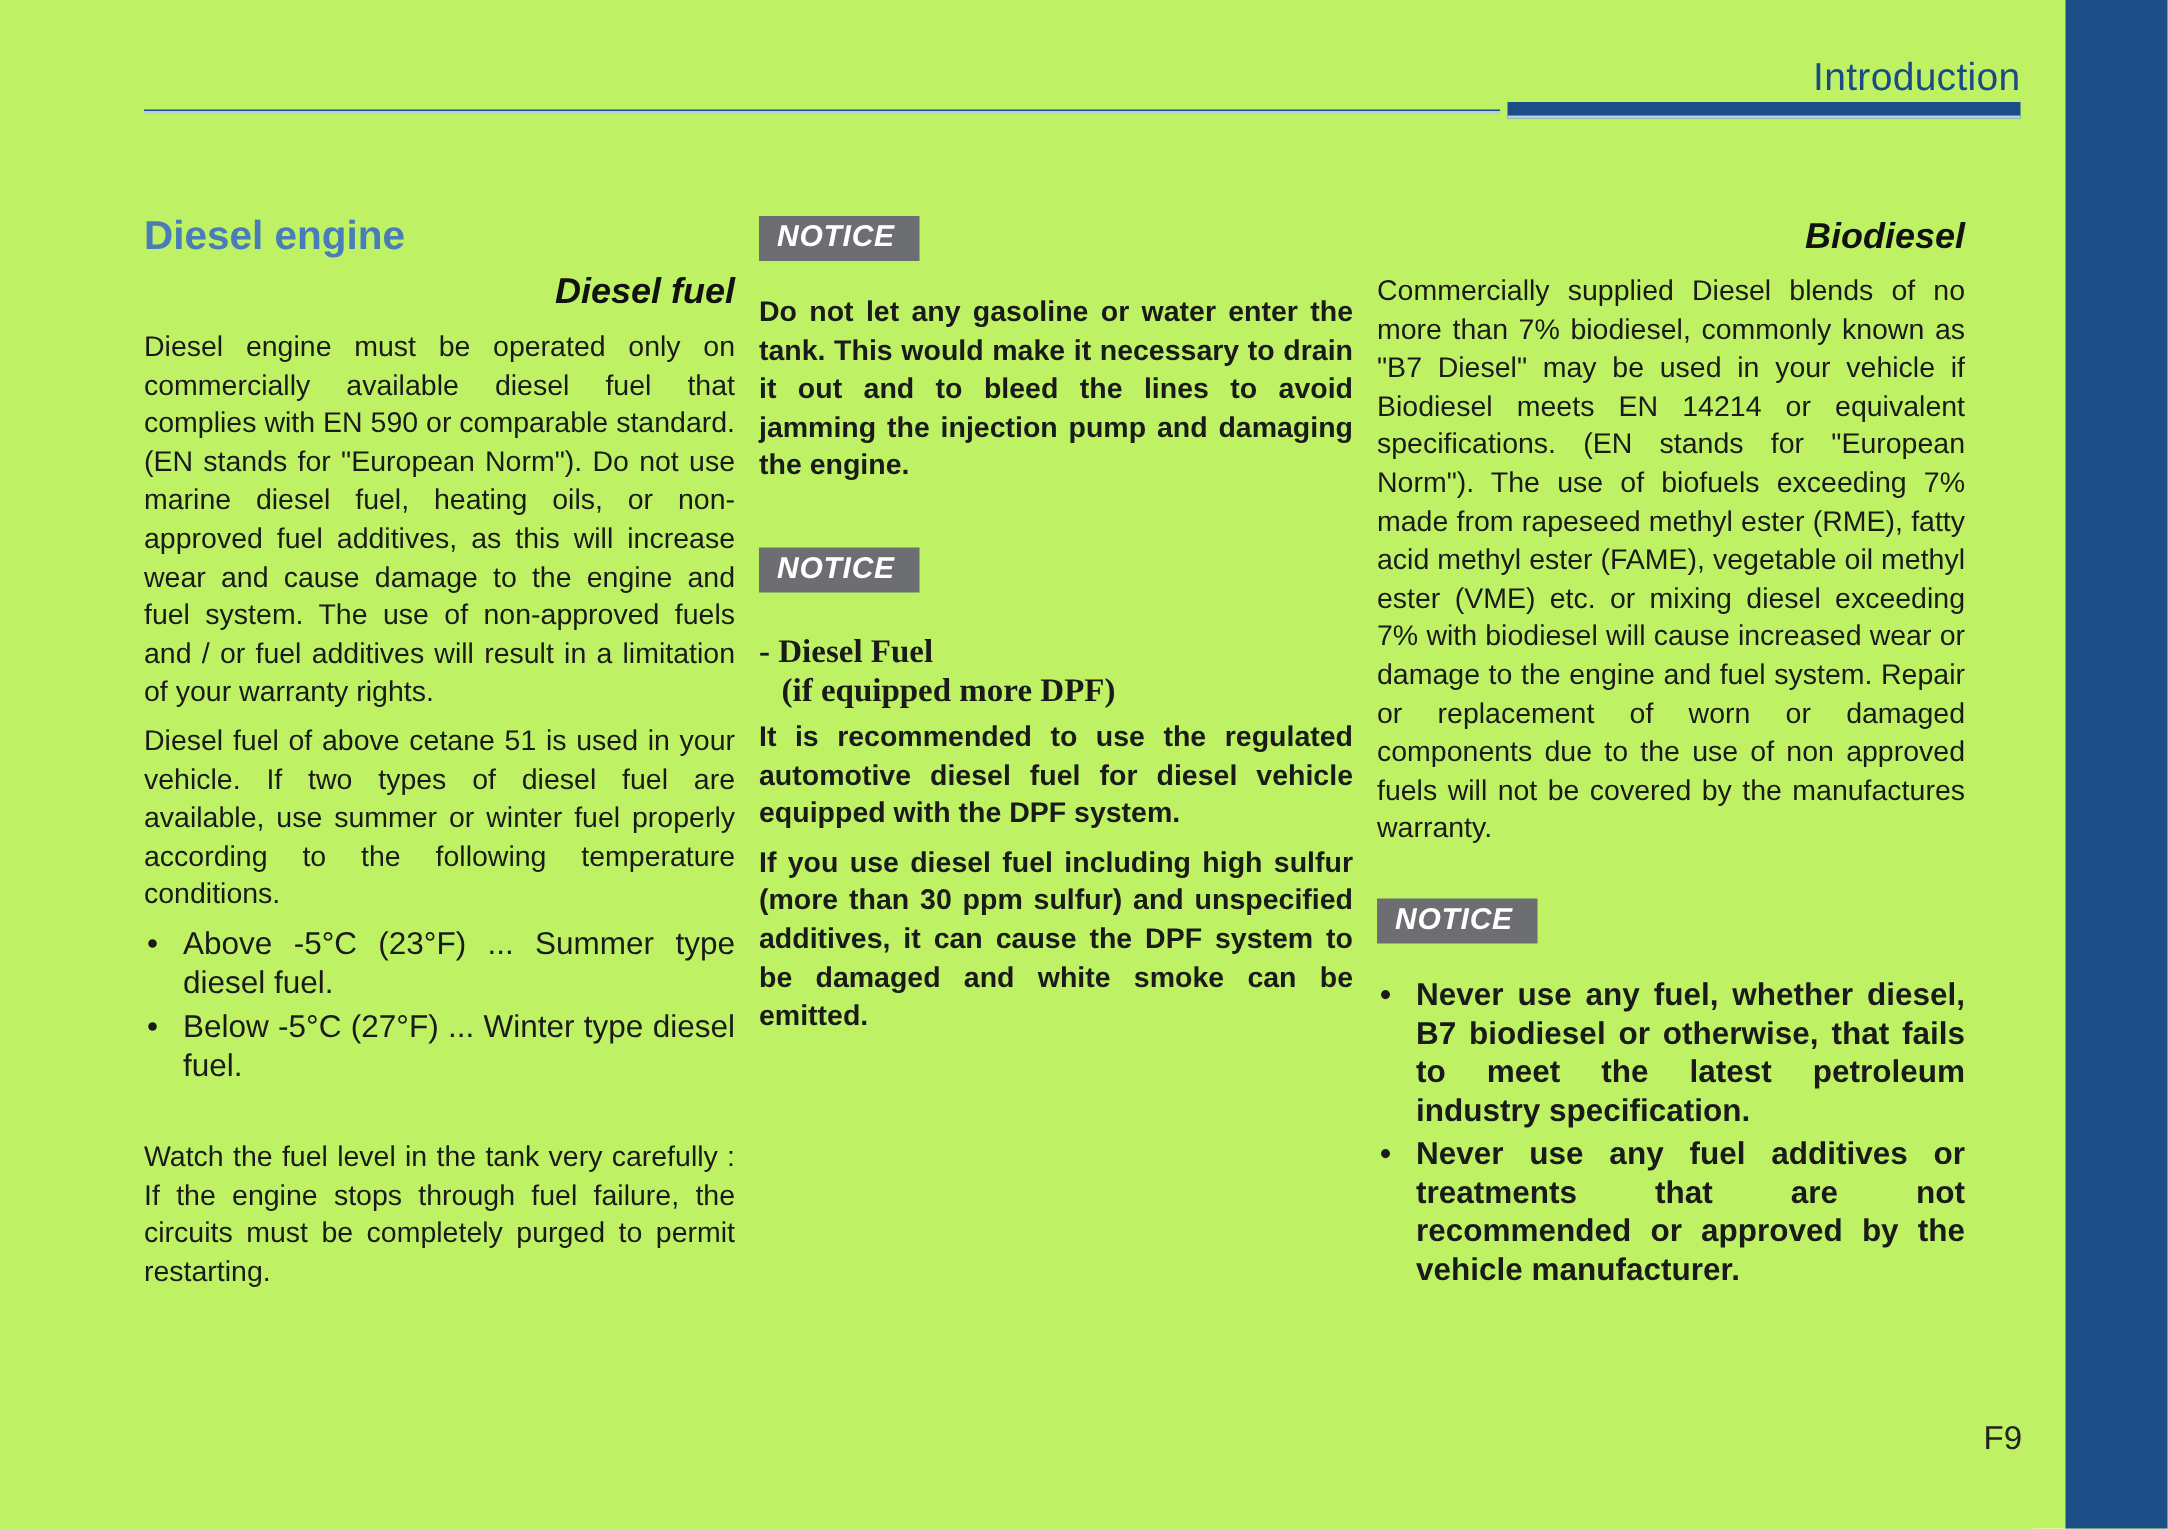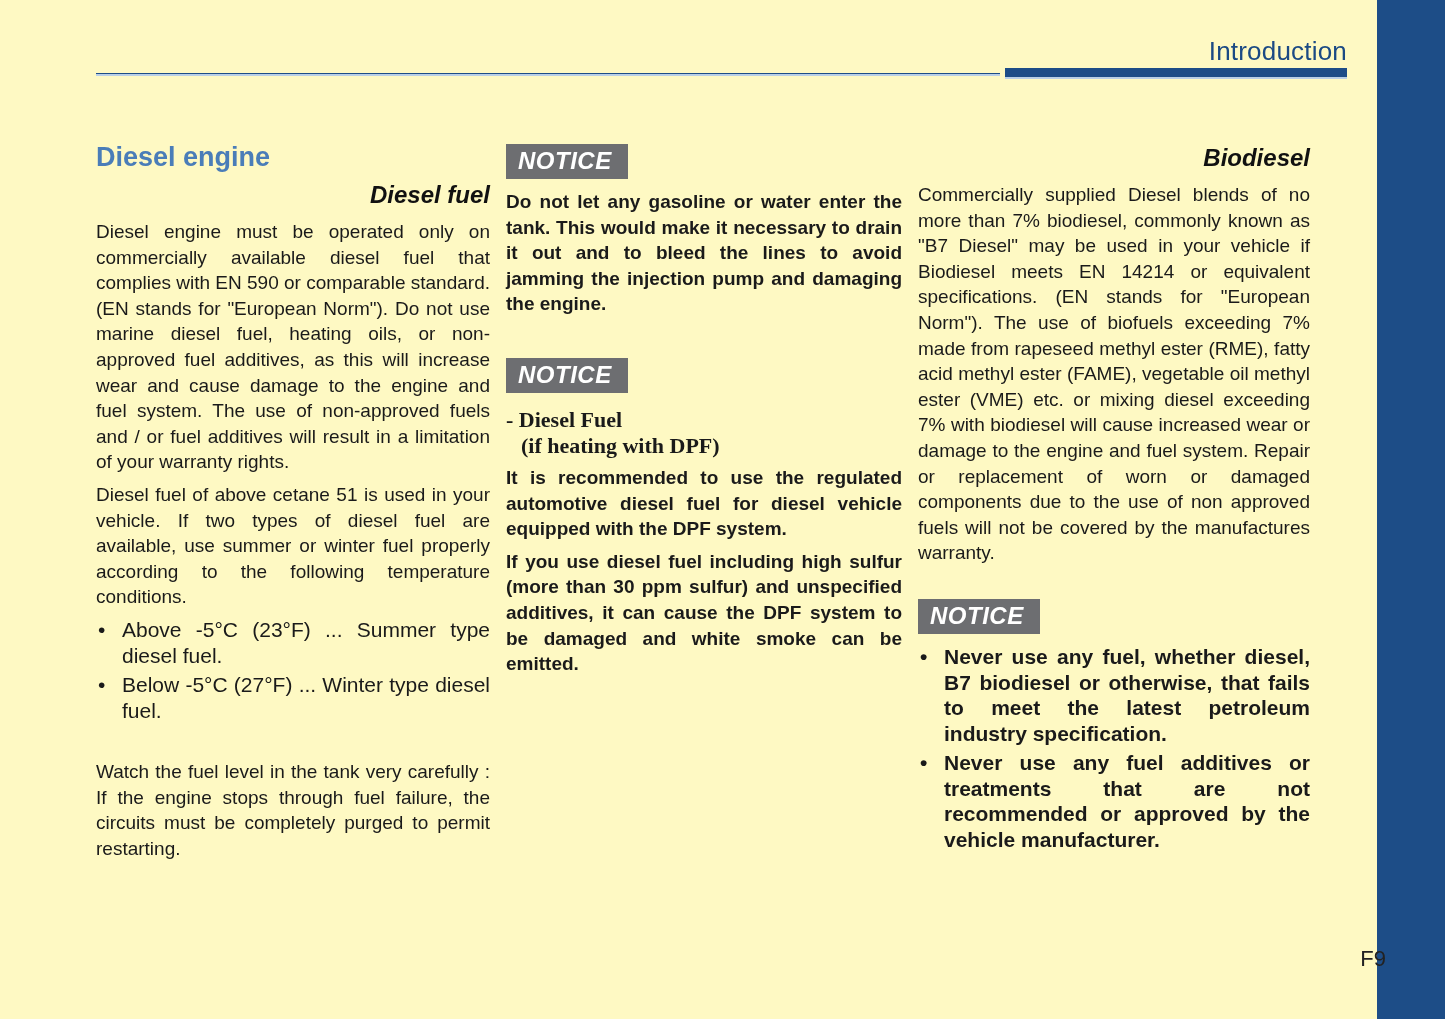--- a/index.html
+++ b/index.html
@@ -4,21 +4,21 @@
 <style>
   * { margin: 0; padding: 0; box-sizing: border-box; }
   html, body { background: #ffffff; }
   body {
     width: 1445px; height: 1019px;
     position: relative;
     overflow: hidden;
     font-family: "Liberation Sans", sans-serif;
     color: #1a1a1a;
   }
-  .page { position: absolute; inset: 0; background: #fef9c3; }
+  .page { position: absolute; inset: 0; background: #bef264; }
 
   
   .edge-bar {
     position: absolute;
     top: 0; right: 0;
     width: 68px; height: 1019px;
     background: #1d4d87;
   }
 
   
@@ -95,42 +95,42 @@
     content: "\2022";
     position: absolute;
     left: 2px; top: 0;
   }
   ul.bullets.bold li { font-weight: bold; }
 
   .notice-label {
     display: inline-block;
     background: #6d6e71;
     color: #ffffff;
-    font-size: 24px;
+    font-size: 20px;
     font-weight: bold;
     font-style: italic;
     padding: 3px 16px 4px 12px;
-    margin: 4px 0 10px 0;
+    margin: 4px 0 22px 0;
     letter-spacing: 0.5px;
   }
   .notice-label.second { margin-top: 34px; }
   .notice-label.col3-n { margin-top: 26px; }
 
   .notice-heading {
     font-size: 22px;
     font-weight: bold;
     line-height: 26px;
     margin: 4px 0 6px 0;
     font-family: Liberation Serif, serif;
   }
   .notice-heading .line2 { padding-left: 15px; }
 
   .page-number {
     position: absolute;
-    left: 1288px;
+    left: 1250px;
     top: 946px;
     width: 98px;
     text-align: right;
     font-size: 22px;
     color: #222;
   }
 </style>
 </head>
 <body>
 
@@ -156,21 +156,21 @@
       <p class="para gap-top">Watch the fuel level in the tank very carefully : If the engine stops through fuel failure, the circuits must be completely purged to permit restarting.</p>
     </div>
 
     <div class="col">
       <div class="notice-label">NOTICE</div>
       <p class="para bold">Do not let any gasoline or water enter the tank. This would make it necessary to drain it out and to bleed the lines to avoid jamming the injection pump and damaging the engine.</p>
 
       <div class="notice-label second">NOTICE</div>
       <div class="notice-heading">
         <div>- Diesel Fuel</div>
-        <div class="line2">(if heating with DPF)</div>
+        <div class="line2">(if equipped more DPF)</div>
       </div>
       <p class="para bold">It is recommended to use the regulated automotive diesel fuel for diesel vehicle equipped with the DPF system.</p>
       <p class="para bold">If you use diesel fuel including high sulfur (more than 30 ppm sulfur) and unspecified additives, it can cause the DPF system to be damaged and white smoke can be emitted.</p>
     </div>
 
     <div class="col">
       <div class="h-italic">Biodiesel</div>
       <p class="para">Commercially supplied Diesel blends of no more than 7% biodiesel, commonly known as "B7 Diesel" may be used in your vehicle if Biodiesel meets EN 14214 or equivalent specifications. (EN stands for "European Norm"). The use of biofuels exceeding 7% made from rapeseed methyl ester (RME), fatty acid methyl ester (FAME), vegetable oil methyl ester (VME) etc. or mixing diesel exceeding 7% with biodiesel will cause increased wear or damage to the engine and fuel system. Repair or replacement of worn or damaged components due to the use of non approved fuels will not be covered by the manufactures warranty.</p>
 
       <div class="notice-label col3-n">NOTICE</div>

